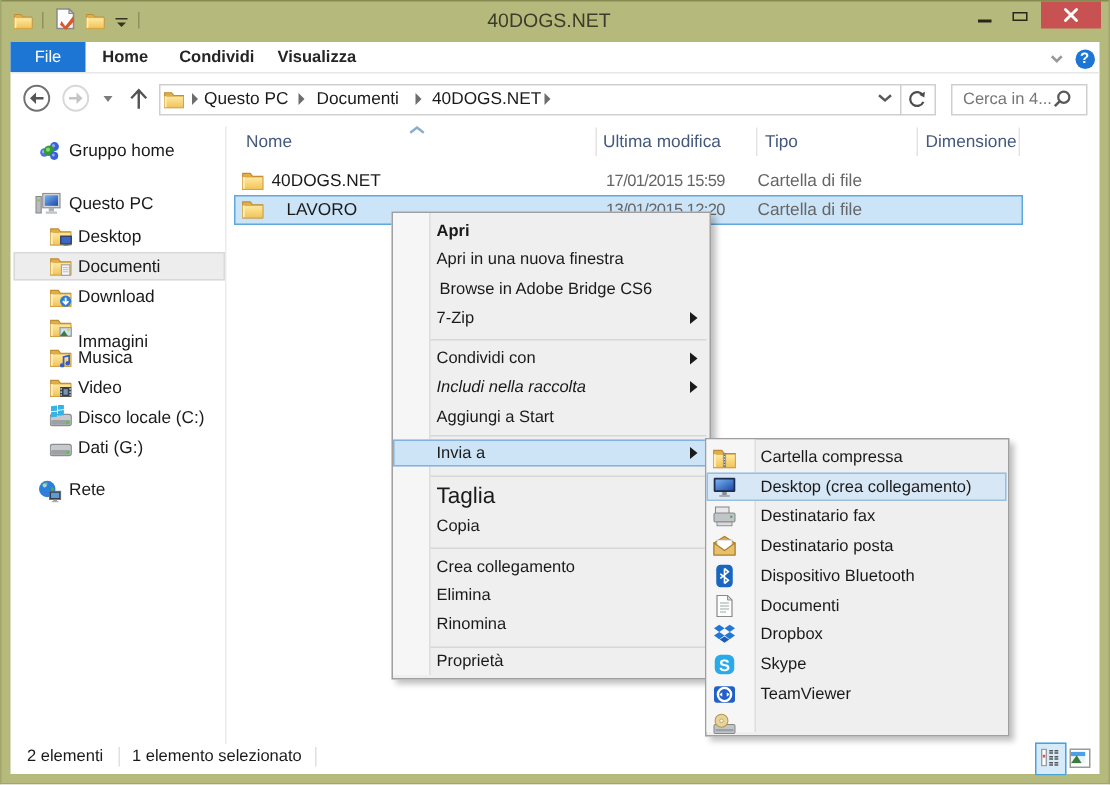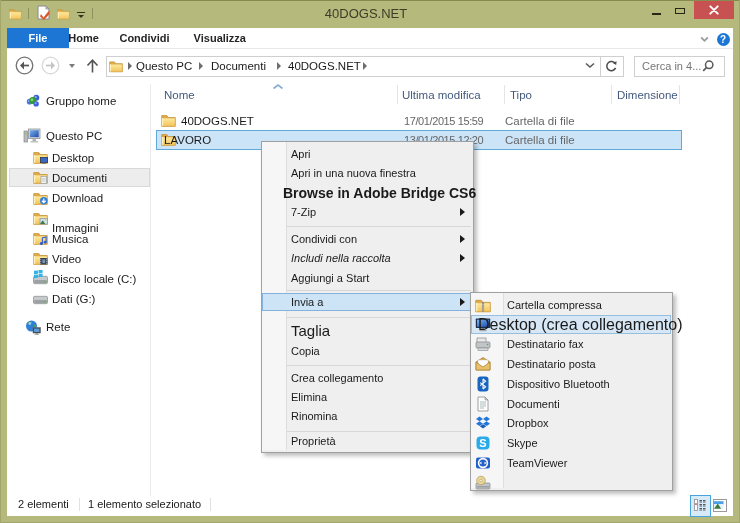--- a/index.html
+++ b/index.html
@@ -86,24 +86,24 @@
 <div class="abs" style="left:92px;top:8px;width:1px;height:11px;background:#8d915e"></div>
 <div class="abs" style="left:0;top:6px;width:732px;height:16px;text-align:center;font-size:13px;color:#3b3d28;line-height:16px">40DOGS.NET</div>
 <div class="abs" style="left:652px;top:12.5px;width:9px;height:2.5px;background:#262815"></div>
 <div class="abs" style="left:675px;top:7.5px;width:8px;height:4.5px;border:1.8px solid #262815"></div>
 <div class="abs" style="left:694px;top:1px;width:40px;height:17.5px;background:#c85151"></div>
 <svg class="abs" style="left:709px;top:5px" width="10" height="10" viewBox="0 0 10 10">
       <path d="M1.3,1.3 L8.7,8.7 M8.7,1.3 L1.3,8.7" stroke="#fff" stroke-width="1.9" stroke-linecap="round"></path>
     </svg>
 
 <div class="abs" style="left:7px;top:48px;width:726px;height:1px;background:#e8e8e8"></div>
-<div class="abs" style="left:7px;top:28px;width:62px;height:20px;background:#1e76d4;color:#fff;text-align:center;line-height:20px;font-weight:bold;font-size:11px">File</div>
+<div class="abs" style="left:7px;top:28px;width:50px;height:20px;background:#1e76d4;color:#fff;text-align:center;line-height:20px;font-weight:normal;font-size:11px">File</div>
 <div class="txt" style="left:61px;top:29px;width:45px;text-align:center;color:#252525;font-weight:bold;font-size:11px">Home</div>
 <div class="txt" style="left:116px;top:29px;width:57px;text-align:center;color:#252525;font-weight:bold;font-size:11px">Condividi</div>
-<div class="txt" style="left:185px;top:29px;width:61px;text-align:right;color:#252525;font-weight:bold;font-size:11px">Visualizza</div>
+<div class="txt" style="left:185px;top:29px;width:61px;text-align:left;color:#252525;font-weight:bold;font-size:11px">Visualizza</div>
 <svg class="abs" style="left:700px;top:36px" width="9" height="7" viewBox="0 0 9 7">
       <path d="M1.2,1.5 L4.5,4.8 L7.8,1.5" fill="none" stroke="#9b9b9b" stroke-width="1.8"></path>
     </svg>
 <div class="abs" style="left:716.5px;top:32.5px;width:13px;height:13px;border-radius:50%;background:#1e76d4;color:#fff;font-weight:bold;font-size:10px;text-align:center;line-height:13.5px">?</div>
 
 <svg class="abs" style="left:15px;top:56px" width="19" height="19" viewBox="0 0 19 19">
   <circle cx="9.5" cy="9.5" r="8.3" fill="none" stroke="#717171" stroke-width="1.3"></circle>
   <path d="M14,9.5 H7.5" fill="none" stroke="#555" stroke-width="1.7"></path>
   <path d="M9,5.6 L5,9.5 L9,13.4 z" fill="#555"></path>
 </svg>
@@ -158,21 +158,21 @@
 <svg class="abs" style="left:161px;top:113px" width="15" height="14" viewBox="0 0 16 15">
       <use href="#fold"></use>
     </svg>
 <div class="txt" style="left:181px;top:112px;height:19px;line-height:19px">40DOGS.NET</div>
 <div class="txt grey" style="left:404px;top:112px;height:19px;line-height:19px;font-size:11px;letter-spacing:-0.4px">17/01/2015 15:59</div>
 <div class="txt grey" style="left:505px;top:112px;height:19px;line-height:19px">Cartella di file</div>
 <div class="abs" style="left:156px;top:130px;width:523.5px;height:18px;background:#cbe4f8;border:1px solid #5fa8da"></div>
 <svg class="abs" style="left:161px;top:132px" width="15" height="14" viewBox="0 0 16 15">
       <use href="#fold"></use>
     </svg>
-<div class="txt" style="left:164px;top:131px;height:32px;line-height:19px">LAVORO</div>
+<div class="txt" style="left:191px;top:131px;height:32px;line-height:19px">LAVORO</div>
 <div class="txt grey" style="left:404px;top:131px;height:19px;line-height:19px;font-size:11px;letter-spacing:-0.4px">13/01/2015 12:20</div>
 <div class="txt grey" style="left:505px;top:131px;height:19px;line-height:19px">Cartella di file</div>
 
 <div class="txt" style="left:18px;top:496px;height:17px;line-height:17px;font-size:11px">2 elementi</div>
 <div class="abs" style="left:79px;top:498px;width:1px;height:13px;background:#e0e0e0"></div>
 <div class="txt" style="left:88px;top:496px;height:17px;line-height:17px;font-size:11px">1 elemento selezionato</div>
 <div class="abs" style="left:210px;top:498px;width:1px;height:13px;background:#e0e0e0"></div>
 <div class="abs" style="left:690px;top:495px;width:18.5px;height:19.5px;background:#d6eaf9;border:1px solid #48a3dc"></div>
 <svg class="abs" style="left:694px;top:499px" width="12" height="12" viewBox="0 0 12 12">
   <rect x="0.5" y="0.5" width="3" height="11" fill="#fdfdfd" stroke="#8f8f8f" stroke-width="0.8"></rect>
@@ -266,23 +266,23 @@
 <div class="txt" style="left:52px;top:290.3px">Dati (G:)</div>
 <svg class="abs" style="left:25px;top:320px" width="16" height="15" viewBox="0 0 16 15">
       <use href="#net"></use>
     </svg>
 <div class="txt" style="left:46px;top:318.2px">Rete</div>
 
 <div class="abs" style="left:260.5px;top:141px;width:211.5px;height:309.5px;background:#efefef;border:1px solid #a0a0a0;box-shadow:3px 3px 4px rgba(0,0,0,0.25)"></div>
 <div class="abs" style="left:261.5px;top:142px;width:24.5px;height:307.5px;background:#f6f6f6"></div>
 <div class="abs" style="left:286px;top:142px;width:1px;height:307.5px;background:#dedede"></div>
 <div class="abs" style="left:261.5px;top:293.4px;width:209.5px;height:15.6px;background:#cde4f7;border:1px solid #84b2dd"></div>
-<div class="txt" style="font-size:11px;left:291px;top:144.5px;font-weight:normal;">Apri</div>
+<div class="txt" style="font-size:11px;left:291px;top:144.5px;font-weight:bold;">Apri</div>
 <div class="txt" style="font-size:11px;left:291px;top:164.3px;">Apri in una nuova finestra</div>
-<div class="txt" style="font-size:14px;left:283px;top:183.8px;font-weight:bold;">Browse in Adobe Bridge CS6</div>
+<div class="txt" style="font-size:11px;left:293px;top:183.8px;">Browse in Adobe Bridge CS6</div>
 <div class="txt" style="font-size:11px;left:291px;top:203.2px;">7-Zip</div>
 <div class="abs" style="left:459.5px;top:207.7px;width:0;height:0;border-left:5px solid #1a1a1a;border-top:4.5px solid transparent;border-bottom:4.5px solid transparent"></div>
 <div class="txt" style="font-size:11px;left:291px;top:230.0px;">Condividi con</div>
 <div class="abs" style="left:459.5px;top:234.5px;width:0;height:0;border-left:5px solid #1a1a1a;border-top:4.5px solid transparent;border-bottom:4.5px solid transparent"></div>
 <div class="txt" style="font-size:11px;left:291px;top:249.4px;font-style:italic;">Includi nella raccolta</div>
 <div class="abs" style="left:459.5px;top:253.9px;width:0;height:0;border-left:5px solid #1a1a1a;border-top:4.5px solid transparent;border-bottom:4.5px solid transparent"></div>
 <div class="txt" style="font-size:11px;left:291px;top:269.0px;">Aggiungi a Start</div>
 <div class="txt" style="font-size:11px;left:291px;top:293.0px;">Invia a</div>
 <div class="abs" style="left:459.5px;top:297.5px;width:0;height:0;border-left:5px solid #1a1a1a;border-top:4.5px solid transparent;border-bottom:4.5px solid transparent"></div>
 <div class="txt" style="font-size:15px;left:291px;top:322.0px;">Taglia</div>
@@ -306,21 +306,21 @@
       <rect x="7.2" y="5.5" width="1.6" height="8.7" fill="#e8e8e8" stroke="#777" stroke-width="0.5"></rect>
       <path d="M8,6 v8" stroke="#555" stroke-width="0.6" stroke-dasharray="1,0.8"></path>
     </svg>
 <div class="txt" style="font-size:11px;left:507px;top:295.8px">Cartella compressa</div>
 <svg class="abs" style="left:475px;top:316.6px" width="16" height="16" viewBox="0 0 16 16">
       <rect x="0.8" y="1.5" width="14.4" height="9.5" rx="0.8" fill="#1c2f52"></rect>
       <rect x="2" y="2.7" width="12" height="7.1" fill="url(#scr)"></rect>
       <rect x="6.5" y="11" width="3" height="2" fill="#8a8d90"></rect>
       <rect x="4.5" y="13" width="7" height="1.3" fill="#a8abae"></rect>
     </svg>
-<div class="txt" style="font-size:16px;left:478px;top:315.6px">Desktop (crea collegamento)</div>
+<div class="txt" style="font-size:11px;left:507px;top:315.6px">Desktop (crea collegamento)</div>
 <svg class="abs" style="left:475px;top:336.3px" width="16" height="16" viewBox="0 0 16 16">
       <rect x="2" y="2" width="9" height="5" fill="#e8e8e8" stroke="#888" stroke-width="0.7"></rect>
       <rect x="1" y="6" width="14" height="6" rx="1" fill="#c2c5c8" stroke="#85888b" stroke-width="0.7"></rect>
       <rect x="3" y="12" width="10" height="2.5" fill="#d8dadc" stroke="#888" stroke-width="0.6"></rect>
       <circle cx="12.5" cy="8.5" r="0.8" fill="#5a5"></circle>
     </svg>
 <div class="txt" style="font-size:11px;left:507px;top:335.3px">Destinatario fax</div>
 <svg class="abs" style="left:475px;top:356.1px" width="16" height="16" viewBox="0 0 16 16">
       <path d="M1,6 L8,1.5 L15,6 V14 H1 z" fill="#d8a848" stroke="#a87c28" stroke-width="0.7"></path>
       <rect x="3" y="4" width="10" height="7" fill="#fff" stroke="#bbb" stroke-width="0.5"></rect>

